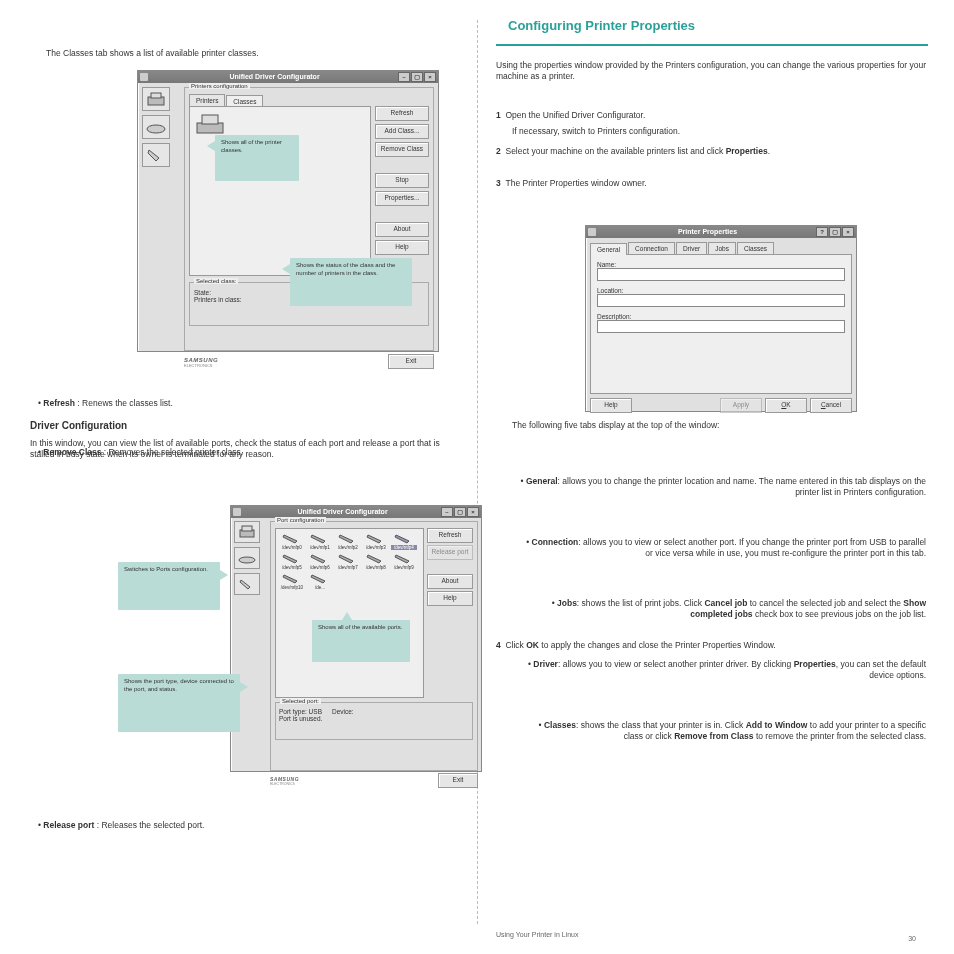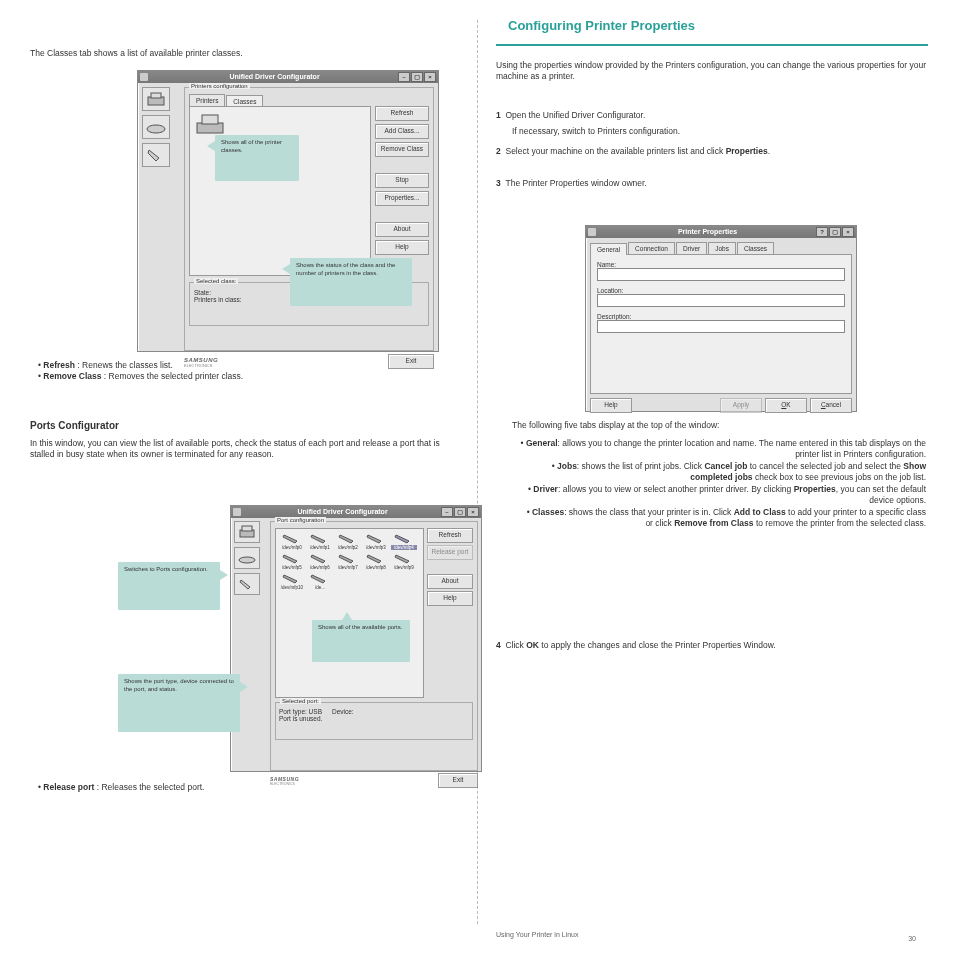--- a/index.html
+++ b/index.html
@@ -117,30 +117,30 @@
   .input {
     background: #fff; border: 1px solid #888; height: 11px; width: 100%;
   }
   .samsung-logo {
     font-size: 6px; font-style: italic; font-weight: bold; color: #666; letter-spacing: 0.5px;
   }
 
   .body-text { position: absolute; font-size: 8.5px; line-height: 1.35; color: #333; }
   .section-heading { position: absolute; font-size: 13px; font-weight: bold; color: #2aa198; }
   .subheading { position: absolute; font-size: 10px; font-weight: bold; color: #333; }
-  .bullet { margin-left: 8px; text-indent: -8px; padding-left: 8px; }
+  .bullet { margin-left: 8px; text-indent: -8px; padding-left: 8px; margin-top: 38px; }
 
   .teal-line { position: absolute; left: 496px; top: 44px; width: 432px; height: 2px; background: #2aa198; }
 </style>
 </head>
 <body>
 
 <div class="col-divider"></div>
 
-<div class="body-text" style="left:30px; top:48px; width:420px;">The Classes tab shows a list of available printer classes.</div>
+<div class="body-text" style="left:46px; top:48px; width:420px;">The Classes tab shows a list of available printer classes.</div>
 
 <div class="dialog" style="left:137px; top:70px; width:300px; height:280px;">
   <div class="titlebar">
     <div class="ticon"></div>
     <div class="ttext">Unified Driver Configurator</div>
     <div class="wbtn">–</div>
     <div class="wbtn">▢</div>
     <div class="wbtn">×</div>
   </div>
   <div style="display:flex; height:calc(100% - 12px);">
@@ -206,21 +206,21 @@
 </div>
 
 <div class="callout left-point" style="left:215px; top:135px; width:72px; height:38px;">Shows all of the printer classes.</div>
 <div class="callout left-point" style="left:290px; top:258px; width:110px; height:40px;">Shows the status of the class and the number of printers in the class.</div>
 
 <div class="body-text" style="left:30px; top:360px; width:420px;">
   <div class="bullet">• <b>Refresh</b> : Renews the classes list.</div>
   <div class="bullet">• <b>Remove Class</b> : Removes the selected printer class.</div>
 </div>
 
-<div class="subheading" style="left:30px; top:420px;">Ports Configurator</div>
+<div class="subheading" style="left:30px; top:420px;">Driver Configuration</div>
 <div class="body-text" style="left:30px; top:438px; width:420px;">In this window, you can view the list of available ports, check the status of each port and release a port that is stalled in busy state when its owner is terminated for any reason.</div>
 
 <div class="dialog" style="left:230px; top:505px; width:250px; height:265px;">
   <div class="titlebar">
     <div class="ticon"></div>
     <div class="ttext">Unified Driver Configurator</div>
     <div class="wbtn">–</div>
     <div class="wbtn">▢</div>
     <div class="wbtn">×</div>
   </div>
@@ -379,23 +379,24 @@
       <div class="btn" style="width:36px;"><u>O</u>K</div>
       <div class="btn" style="width:36px;"><u>C</u>ancel</div>
     </div>
   </div>
 </div>
 
 <div class="body-text" style="left:512px; top:420px; width:414px;">The following five tabs display at the top of the window:</div>
 
 <div class="body-text" style="left:512px; top:438px; width:414px;text-align:right;">
   <div class="bullet">• <b>General</b>: allows you to change the printer location and name. The name entered in this tab displays on the printer list in Printers configuration.</div>
+  <div class="bullet">• <b>Connection</b>: allows you to view or select another port. If you change the printer port from USB to parallel or vice versa while in use, you must re-configure the printer port in this tab.</div>
   <div class="bullet">• <b>Jobs</b>: shows the list of print jobs. Click <b>Cancel job</b> to cancel the selected job and select the <b>Show completed jobs</b> check box to see previous jobs on the job list.</div>
   <div class="bullet">• <b>Driver</b>: allows you to view or select another printer driver. By clicking <b>Properties</b>, you can set the default device options.</div>
-  <div class="bullet">• <b>Classes</b>: shows the class that your printer is in. Click <b>Add to Class</b> to add your printer to a specific class or click <b>Remove from Class</b> to remove the printer from the selected class.</div>
+  <div class="bullet">• <b>Classes</b>: shows the class that your printer is in. Click <b>Add to Window</b> to add your printer to a specific class or click <b>Remove from Class</b> to remove the printer from the selected class.</div>
 </div>
 
 <div class="body-text" style="left:496px; top:640px; width:430px;">
   <b>4</b>&nbsp;&nbsp;Click <b>OK</b> to apply the changes and close the Printer Properties Window.
 </div>
 
 <div class="page-num-right" style="right:38px;">30</div>
 <div class="body-text" style="left:496px; top:930px; font-size:7px; color:#666; width:400px;">Using Your Printer in Linux</div>
 
 </body></html>

